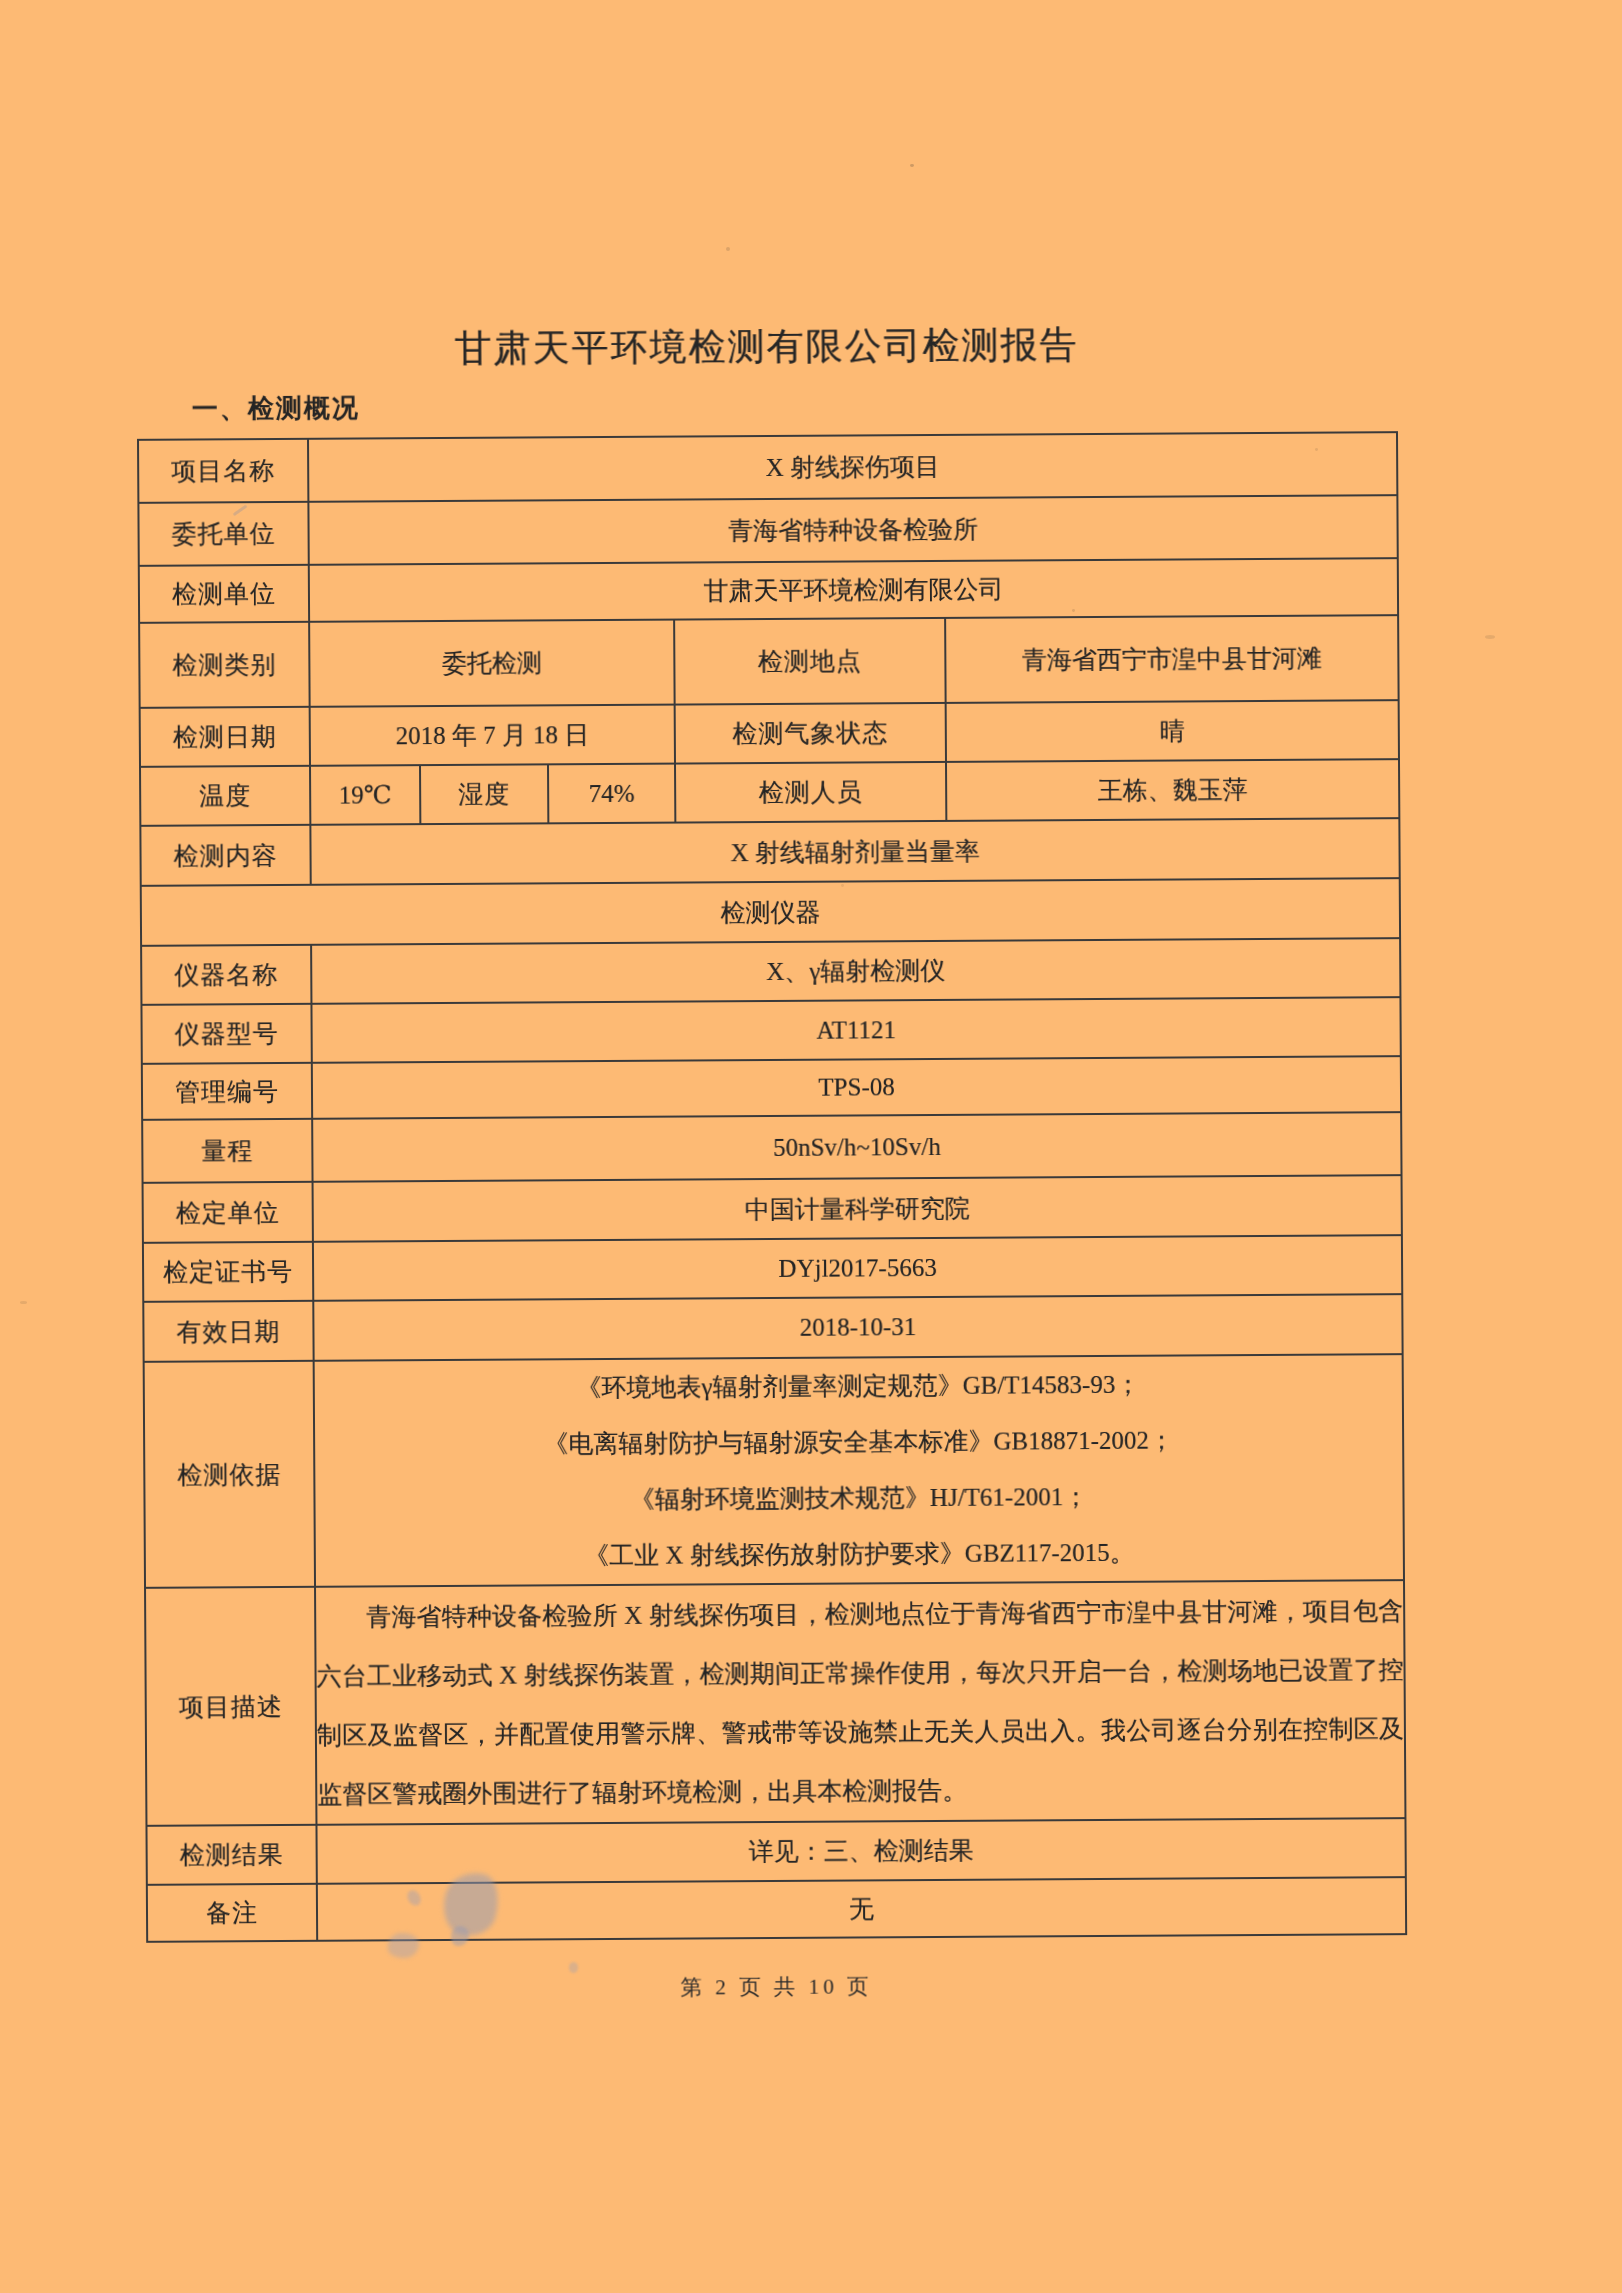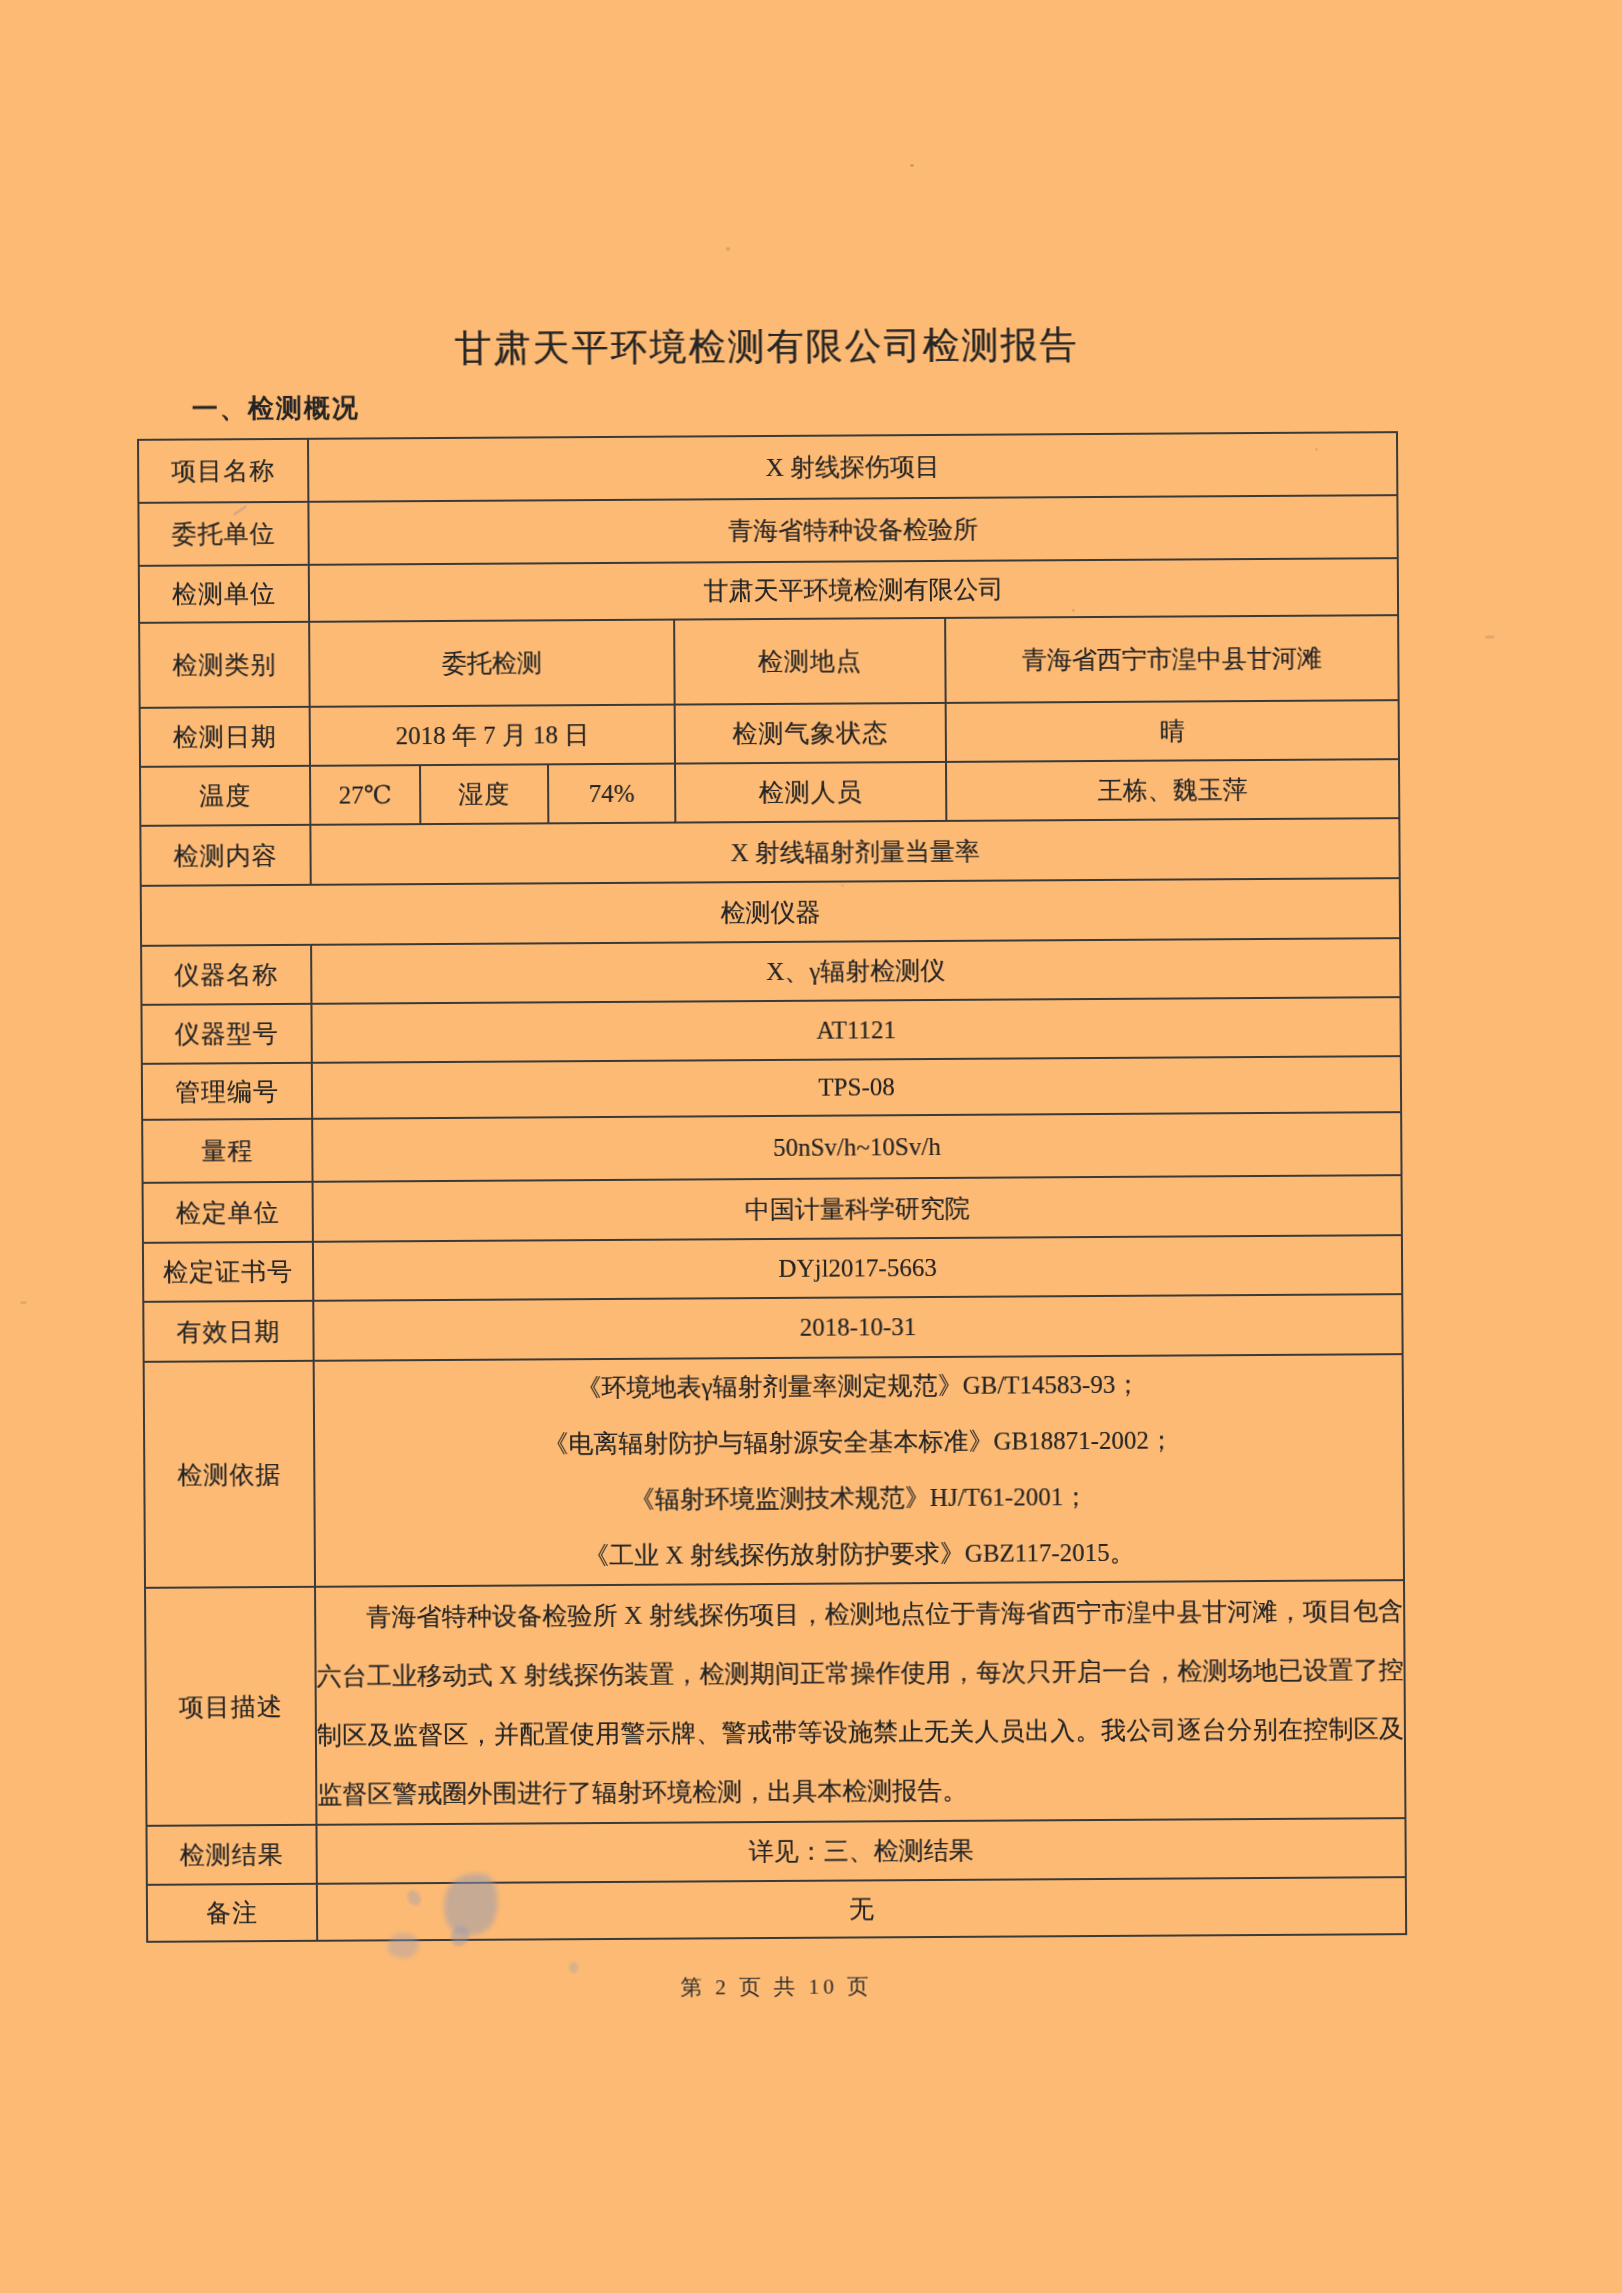--- a/index.html
+++ b/index.html
@@ -185,21 +185,21 @@
           <td>青海省西宁市湟中县甘河滩</td>
         </tr>
         <tr style="height:59px">
           <td class="lbl">检测日期</td>
           <td colspan="3">2018 年 7 月 18 日</td>
           <td class="lbl">检测气象状态</td>
           <td>晴</td>
         </tr>
         <tr style="height:59px">
           <td class="lbl">温度</td>
-          <td>27℃</td>
+          <td>19℃</td>
           <td class="lbl">湿度</td>
           <td>74%</td>
           <td class="lbl">检测人员</td>
           <td>王栋、魏玉萍</td>
         </tr>
         <tr style="height:60px">
           <td class="lbl">检测内容</td>
           <td colspan="5">X 射线辐射剂量当量率</td>
         </tr>
         <tr style="height:60px">

